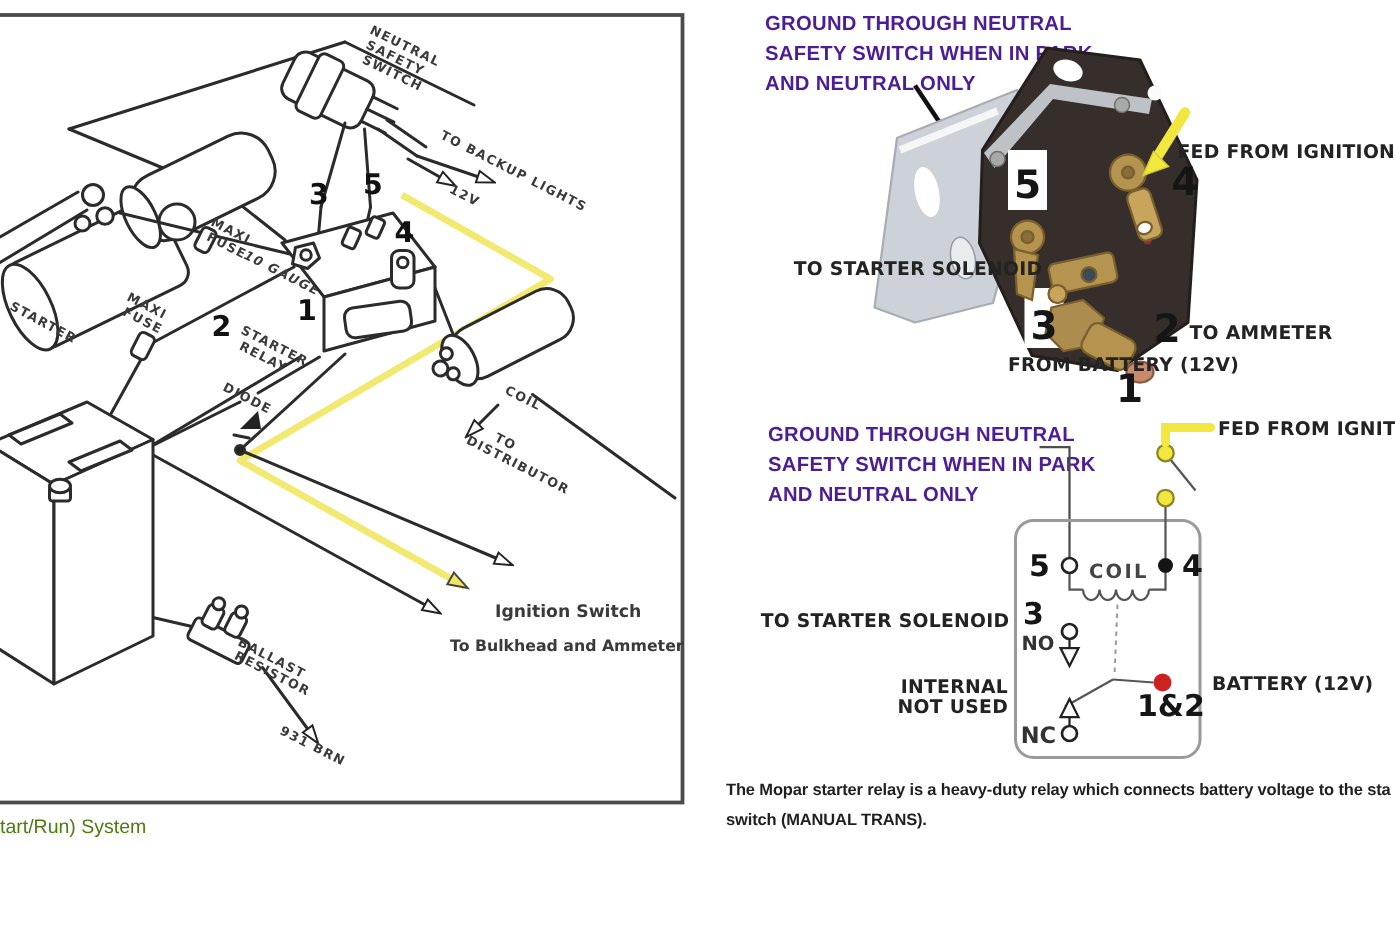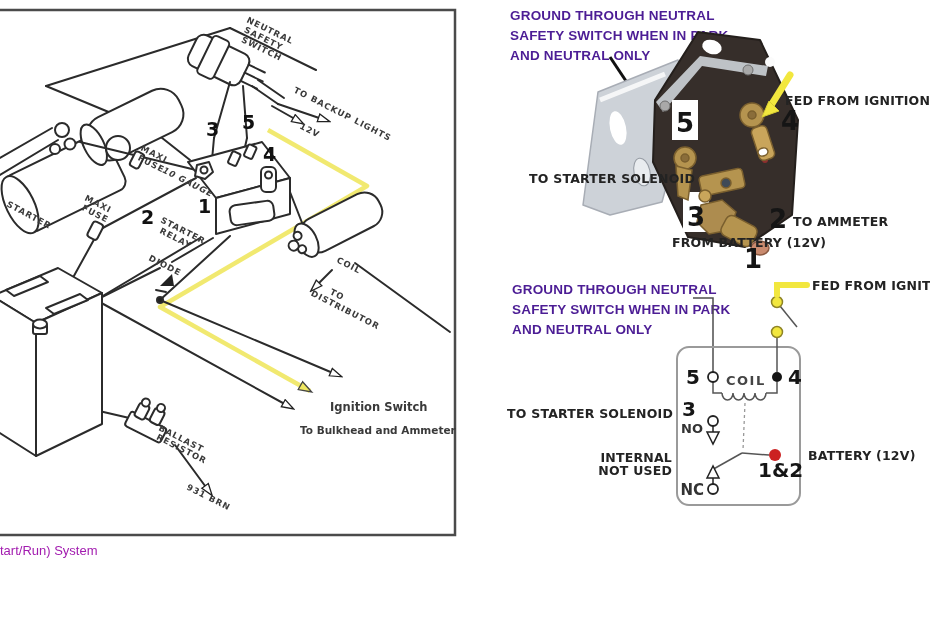--- a/index.html
+++ b/index.html
@@ -4,21 +4,21 @@
 <style>
   html,body{margin:0;padding:0;background:#fff;}
   #stage{position:relative;width:930px;height:620px;background:#fff;overflow:hidden;
          font-family:"Liberation Sans",sans-serif;}
   svg{position:absolute;display:block;}
   .note{position:absolute;font-weight:bold;font-size:13.5px;line-height:20px;color:#4c1d95;
         letter-spacing:.2px;white-space:nowrap;}
   #para{position:absolute;left:484px;top:518px;width:446px;overflow:hidden;
         font-weight:bold;font-size:11px;line-height:19.5px;color:#1f1f1f;letter-spacing:-.1px;}
   #para div{white-space:nowrap;overflow:hidden;}
-  #caption{position:absolute;left:0;top:543px;font-size:13px;color:#a21caf;}
+  #caption{position:absolute;left:0;top:543px;font-size:13px;color:#4d7c0f;}
   text{font-family:"DejaVu Sans",sans-serif;}
   .hand{font-size:8.5px;font-weight:bold;fill:#3a3a3a;letter-spacing:1px;}
   .num{font-size:19px;font-weight:bold;fill:#111;}
   .pnum{font-size:26px;font-weight:bold;fill:#151515;}
   .plab{font-size:12.5px;font-weight:bold;fill:#232323;letter-spacing:.2px;}
   .snum{font-size:20px;font-weight:bold;fill:#151515;}
   .wire{stroke:#2b2b2b;stroke-width:2;fill:none;stroke-linecap:round;}
   .part{fill:#fff;stroke:#2b2b2b;stroke-width:2;stroke-linejoin:round;}
 </style>
 </head>
@@ -299,15 +299,17 @@
   <text class="plab" font-size="11.5" x="212" y="192" text-anchor="end">INTERNAL</text>
   <text class="plab" font-size="11.5" x="212" y="205" text-anchor="end">NOT USED</text>
 
   <line x1="282" y1="183" x2="309" y2="185" stroke="#555" stroke-width="1.5"></line>
   <circle cx="315" cy="185" r="6" fill="#cc2222"></circle>
   <text class="snum" font-size="19" x="298" y="207">1&amp;2</text>
   <text class="plab" x="348" y="190">BATTERY (12V)</text>
 </svg>
 
 <div id="para">
+  <div>The Mopar starter relay is a heavy-duty relay which connects battery voltage to the sta</div>
+  <div>switch (MANUAL TRANS).</div>
 </div>
 
 </div>
 
 </body></html>

